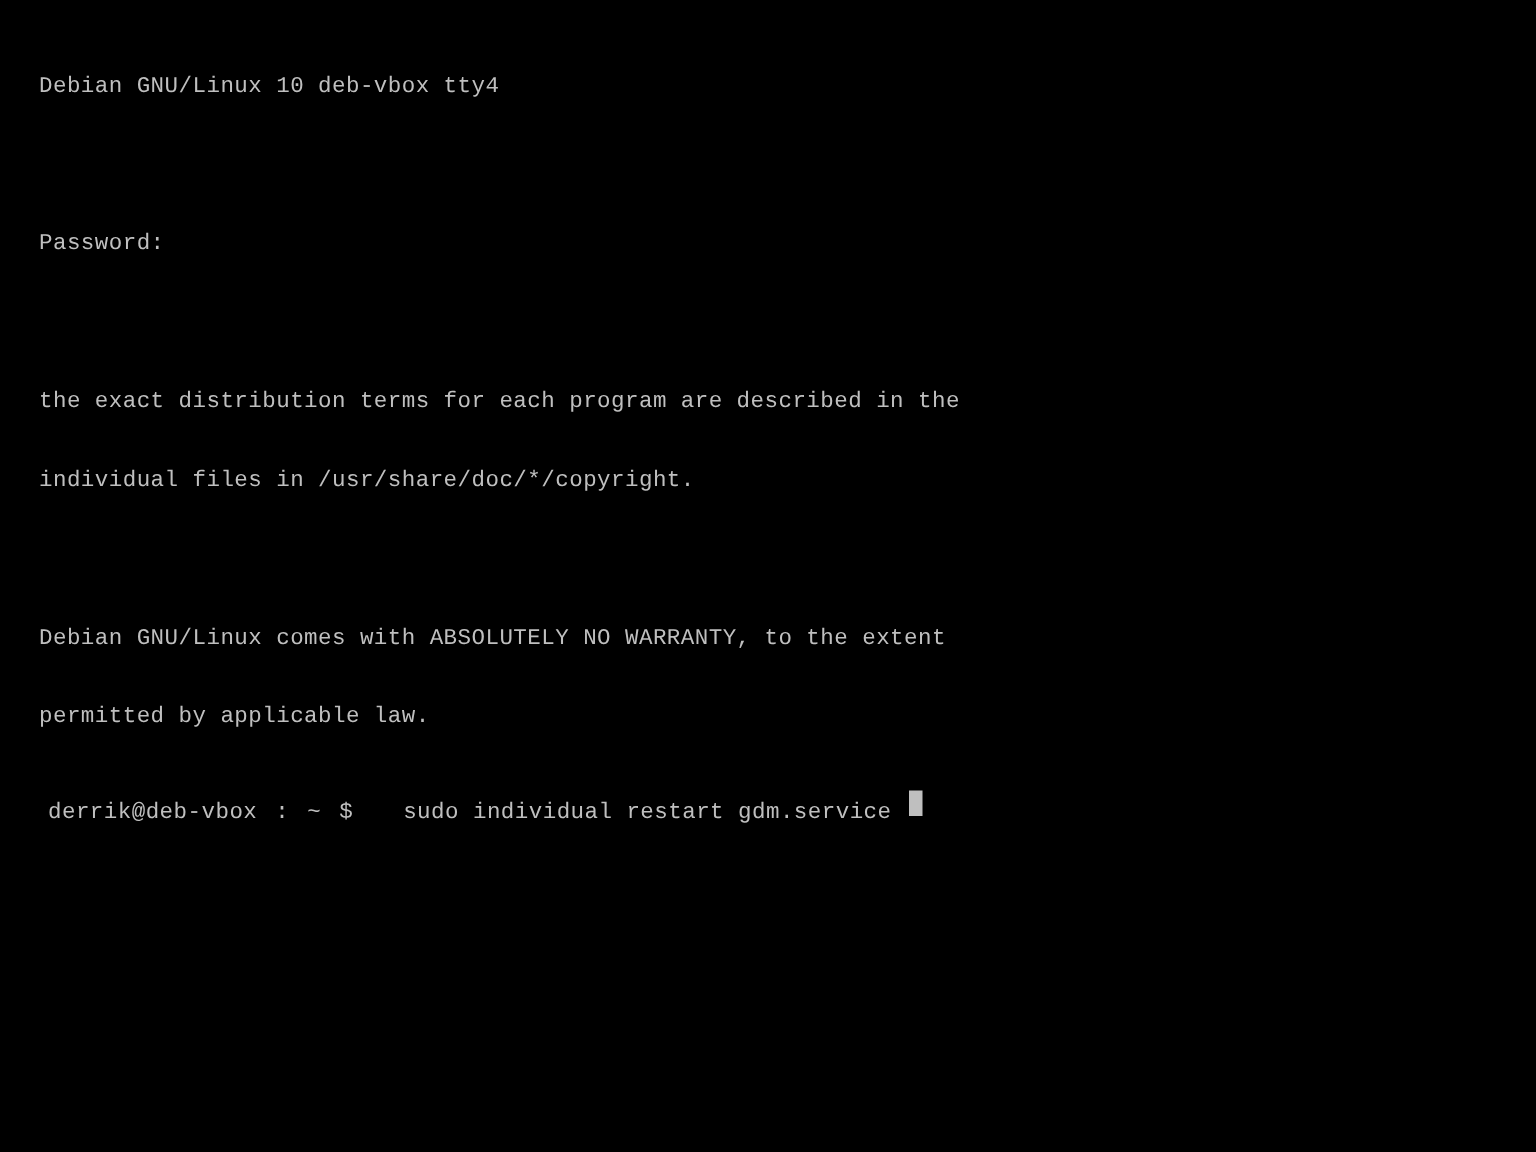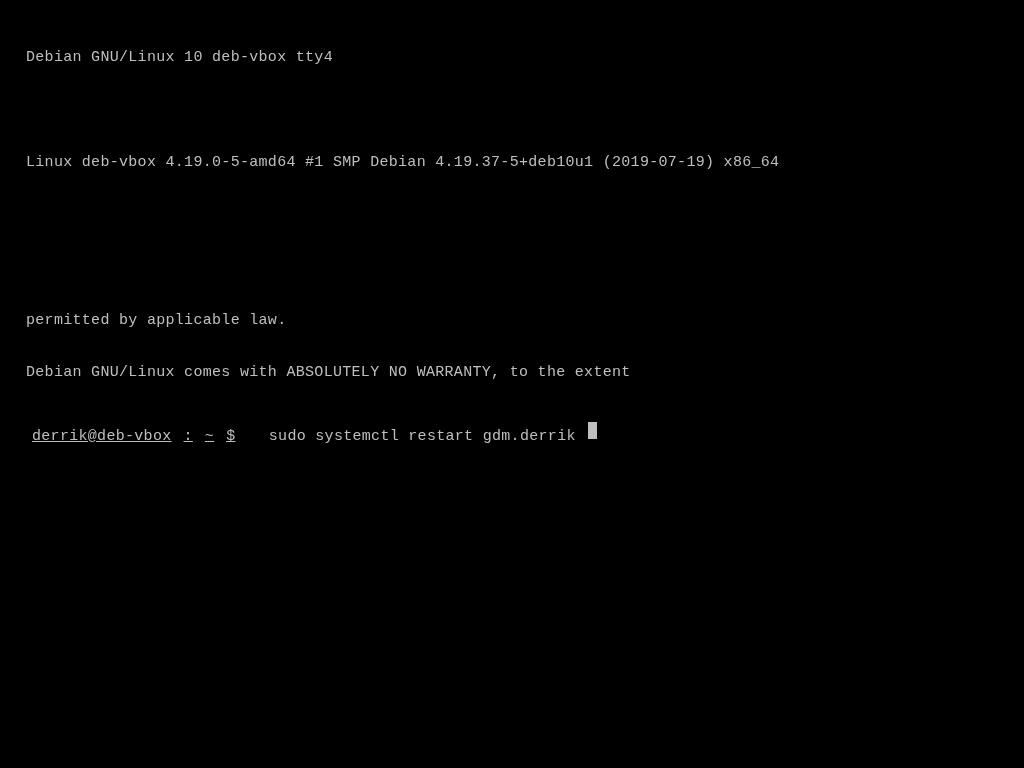--- a/index.html
+++ b/index.html
@@ -21,39 +21,40 @@
     }
     .terminal {
       white-space: pre;
     }
     .line {
       display: block;
       min-height: 1.35em;
     }
     .prompt-green {
       color: #bfbfbf;
-      text-decoration: underline;
     }
     .cursor {
       display: inline-block;
       width: 9px;
       height: 17px;
       background: #bfbfbf;
       vertical-align: text-bottom;
       animation: blink 1s step-start infinite;
     }
     @keyframes blink {
       50% { opacity: 0; }
     }
   </style>
 </head>
 <body>
 
 <div class="terminal">
 <span class="line">Debian GNU/Linux 10 deb-vbox tty4</span>
 <span class="line"></span>
-<span class="line">Linux deb-vbox 4.19.0-5-amd64 #1 SMP Debian 4.19.37-5+deb10u1 (2019-07-19) x86_64</span>
+<span class="line">Password:</span>
 <span class="line"></span>
+<span class="line">the exact distribution terms for each program are described in the</span>
+<span class="line">individual files in /usr/share/doc/*/copyright.</span>
 <span class="line"></span>
+<span class="line">Debian GNU/Linux comes with ABSOLUTELY NO WARRANTY, to the extent</span>
 <span class="line">permitted by applicable law.</span>
-<span class="line">Debian GNU/Linux comes with ABSOLUTELY NO WARRANTY, to the extent</span>
-<span class="line"><span class="prompt-green">derrik@deb-vbox</span><span class="prompt-green">:</span><span class="prompt-green">~</span><span class="prompt-green">$</span><span> </span><span>sudo systemctl restart gdm.derrik</span><span class="cursor"></span></span>
+<span class="line"><span class="prompt-green">derrik@deb-vbox</span><span class="prompt-green">:</span><span class="prompt-green">~</span><span class="prompt-green">$</span><span> </span><span>sudo individual restart gdm.service</span><span class="cursor"></span></span>
 </div>
 
 </body></html>

